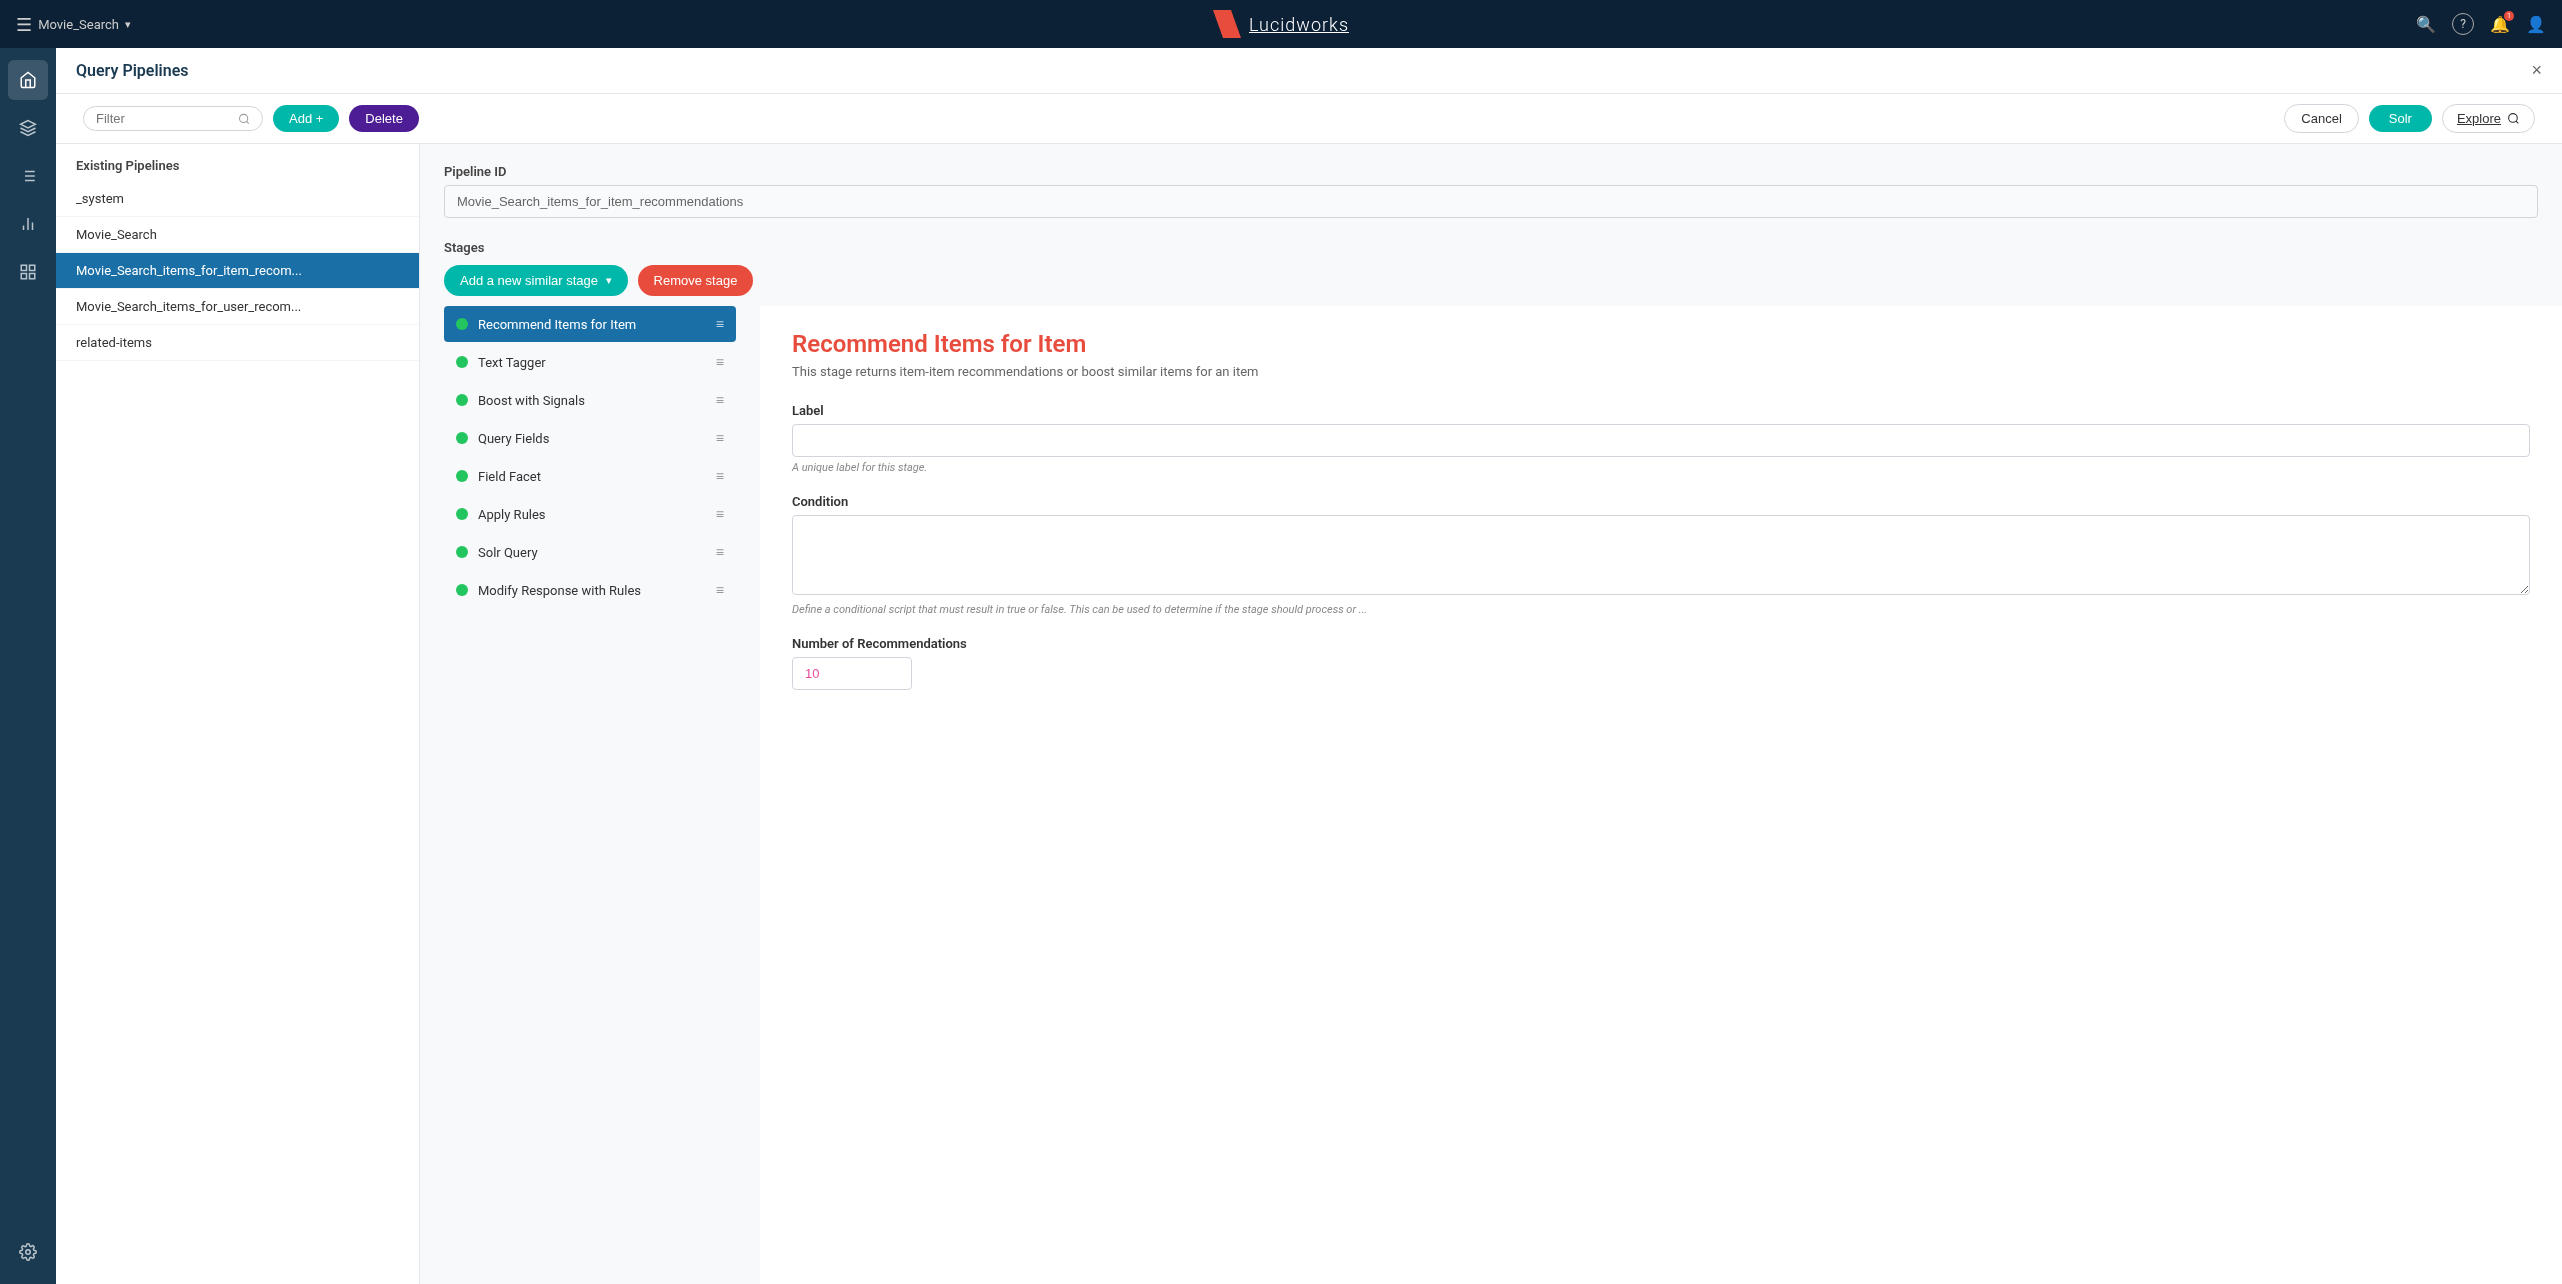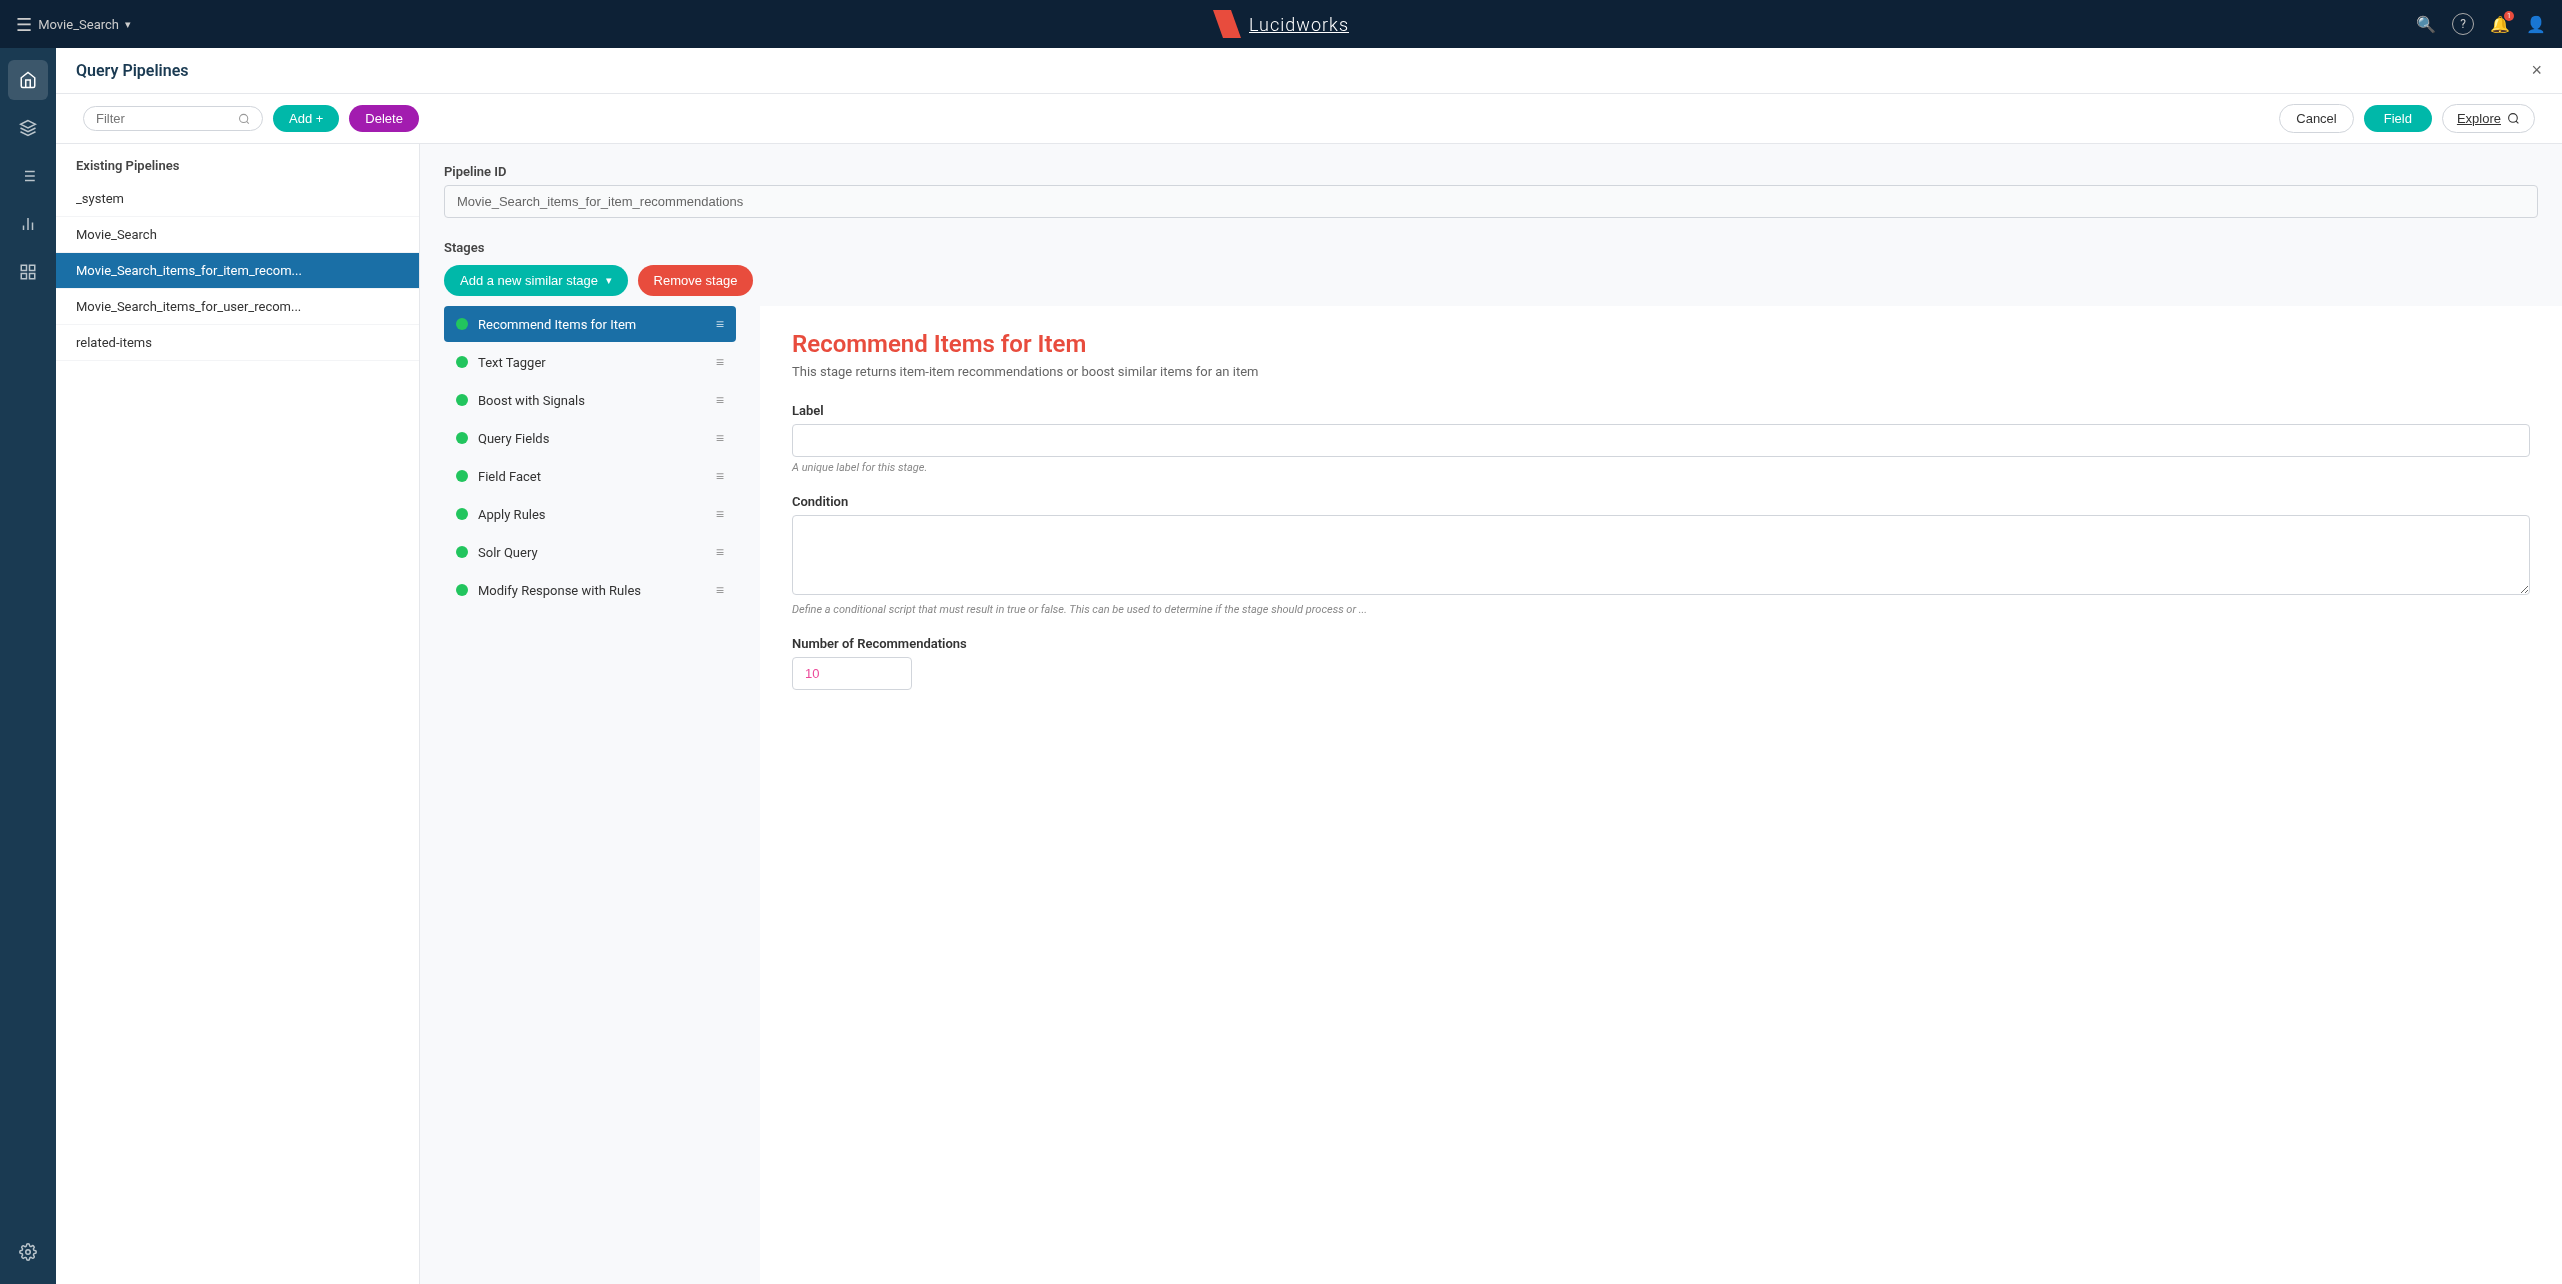--- a/index.html
+++ b/index.html
@@ -100,21 +100,21 @@
       background: #00b8a9;
       color: white;
       border: none;
       border-radius: 20px;
       padding: 6px 16px;
       font-size: 13px;
       cursor: pointer;
       font-weight: 500;
     }
     .btn-delete {
-      background: #a21caf;
+      background: #4c1d95;
       color: white;
       border: none;
       border-radius: 20px;
       padding: 6px 16px;
       font-size: 13px;
       cursor: pointer;
       font-weight: 500;
     }
     .btn-cancel {
       background: white;
@@ -399,21 +399,21 @@
       <div class="filter-input">
         <input type="text" placeholder="Filter" style="">
         <svg width="14" height="14" viewBox="0 0 24 24" fill="none" stroke="#999" stroke-width="2">
             <circle cx="11" cy="11" r="8"></circle>
             <line x1="21" y1="21" x2="16.65" y2="16.65"></line>
           </svg>
       </div>
       <button class="btn-add">Add +</button>
       <button class="btn-delete">Delete</button>
       <button class="btn-cancel">Cancel</button>
-      <button class="btn-save">Field</button>
+      <button class="btn-save">Solr</button>
       <button class="btn-explore">
         <span>Explore</span>
         <svg width="13" height="13" viewBox="0 0 24 24" fill="none" stroke="currentColor" stroke-width="2">
             <circle cx="11" cy="11" r="8"></circle>
             <line x1="21" y1="21" x2="16.65" y2="16.65"></line>
           </svg>
       </button>
     </div>
 
     <div class="content-area">

